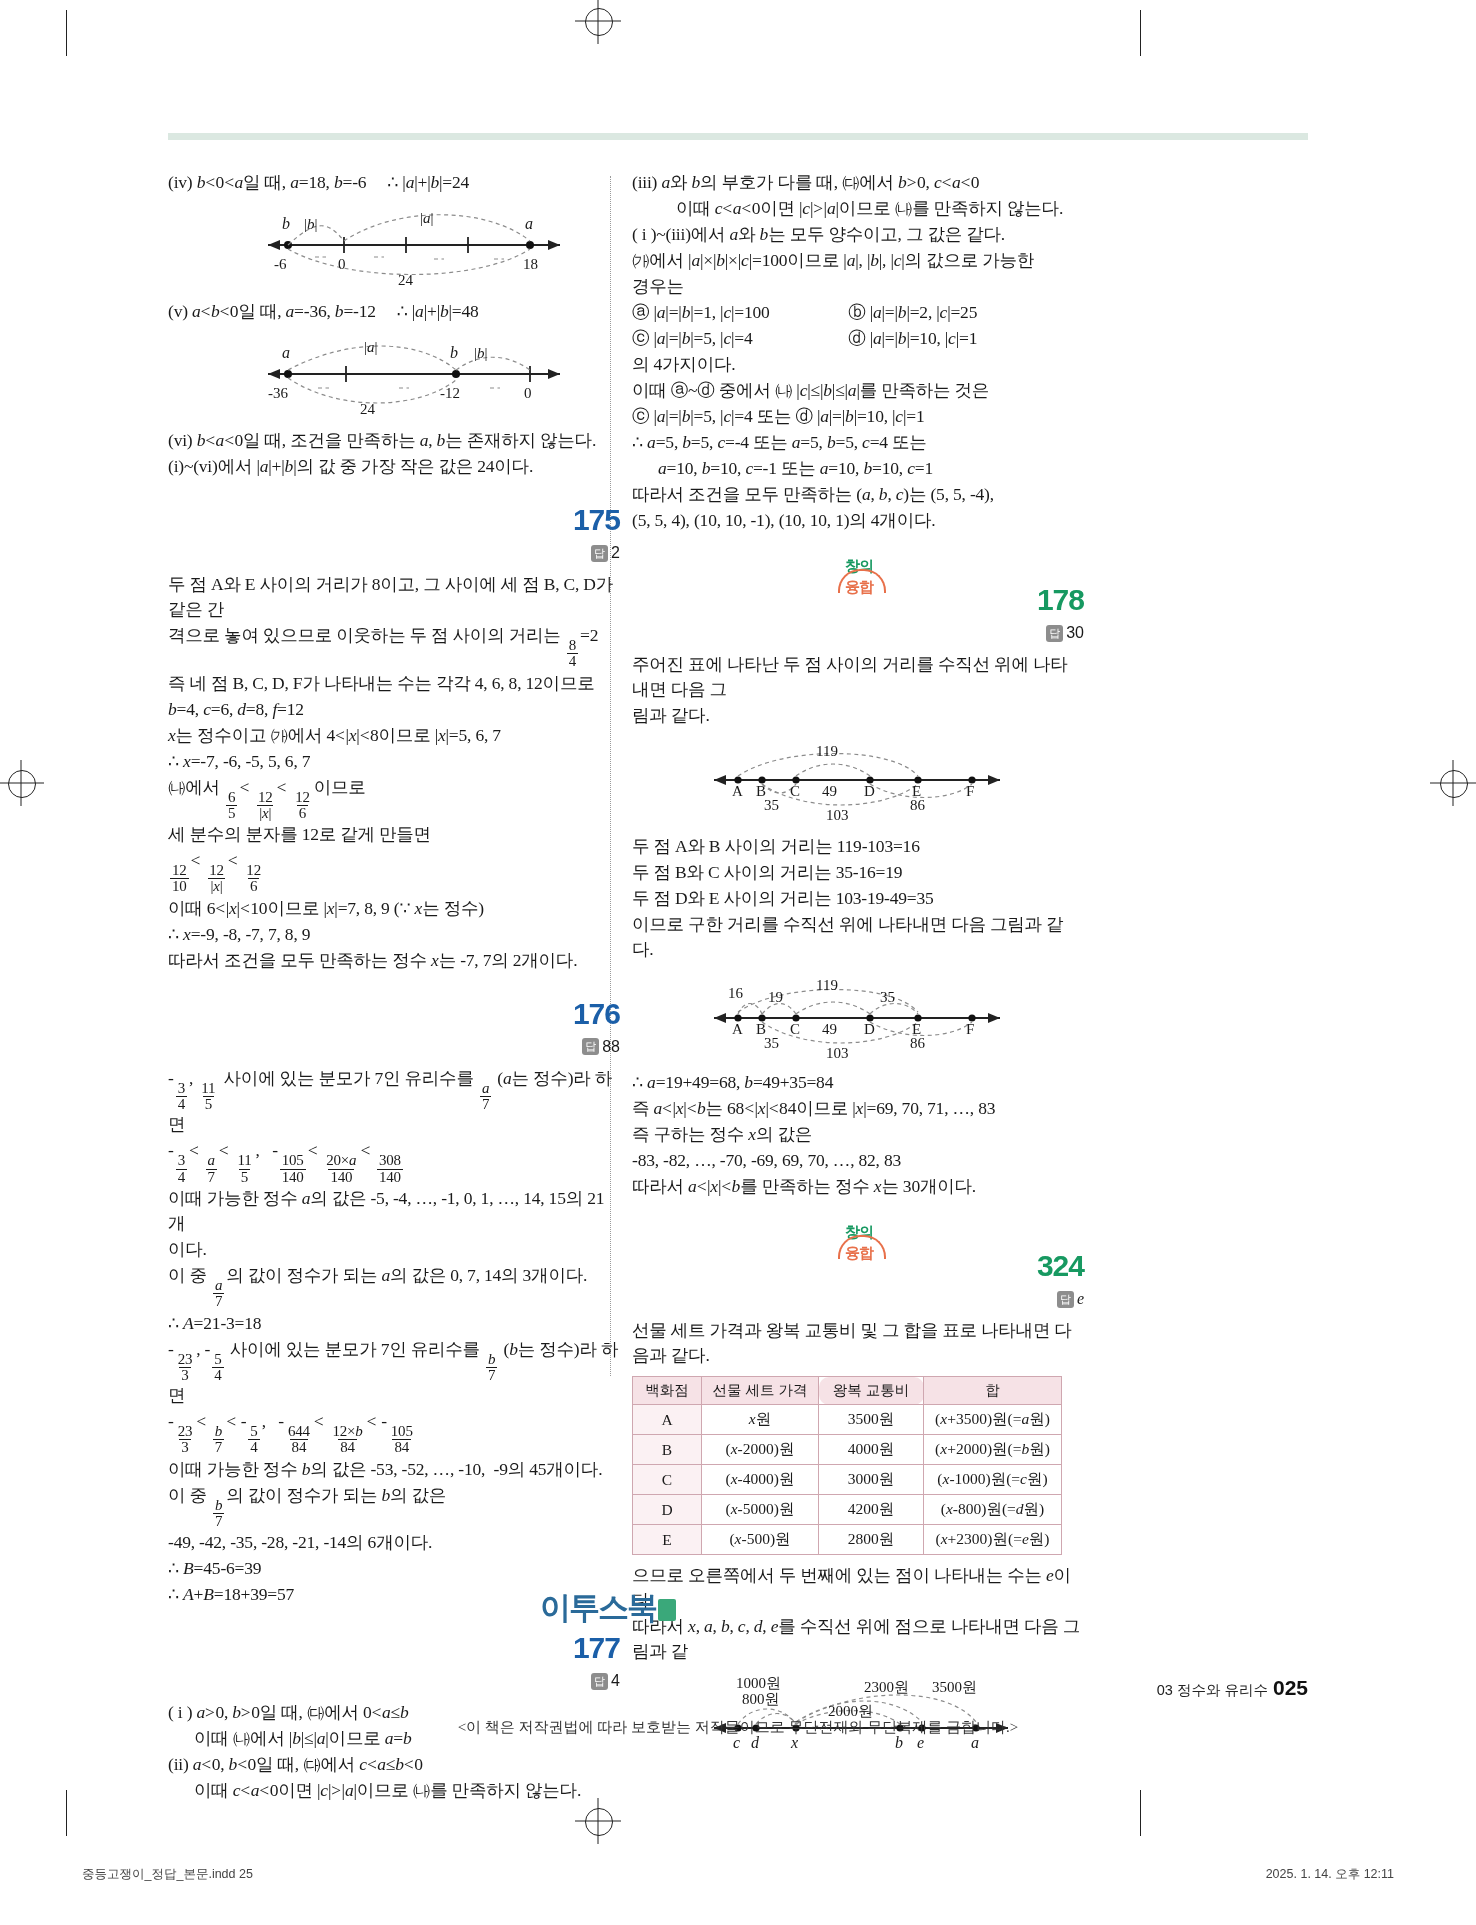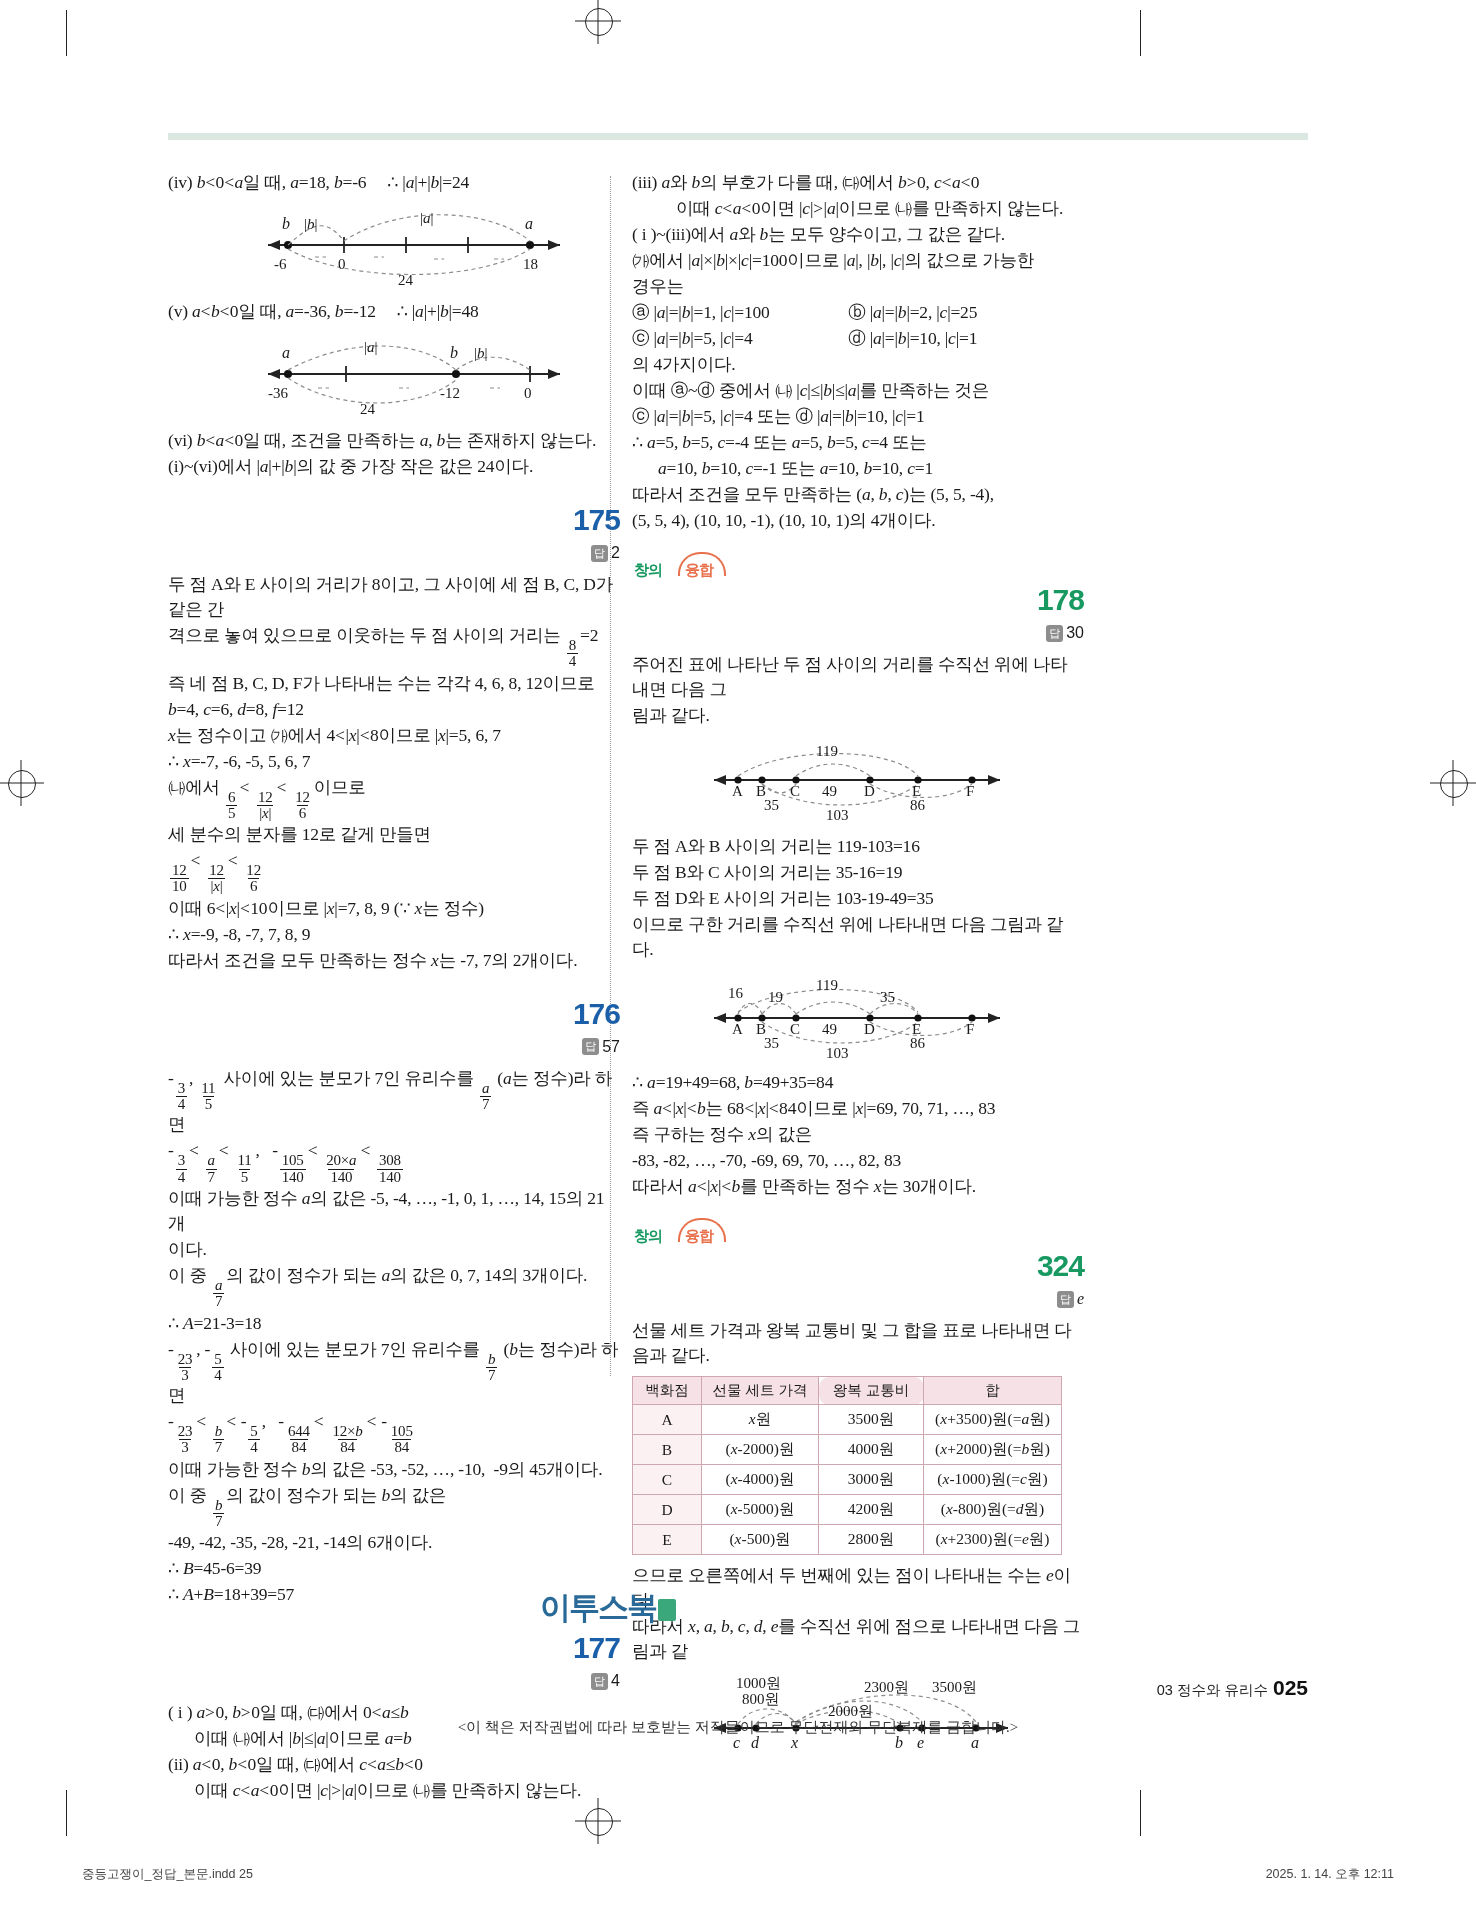--- a/index.html
+++ b/index.html
@@ -38,21 +38,21 @@
         font-size:30px;line-height:30px;color:#1b5fa8;letter-spacing:-1px;}
   .qnum.green{color:#179961;}
   .qdots{flex:1;border-bottom:2px dotted #b9b9b9;margin:0 8px 7px 10px;height:0;}
   .qans{display:flex;align-items:center;gap:3px;font-size:16px;
         font-family:"Liberation Sans",sans-serif;}
   .ansbox{display:inline-block;width:17px;height:17px;background:#8d8d8d;color:#fff;
           border-radius:3px;font-size:11px;line-height:17px;text-align:center;
           font-family:"Liberation Sans",sans-serif;}
 
   
-  .badge{display:flex;align-items:center;gap:19px;margin:24px 0 2px 2px;height:26px;}
+  .badge{display:flex;align-items:center;gap:2px;margin:24px 0 2px 2px;height:26px;flex-direction:column;}
   .badge .b1{color:#179961;font-weight:bold;font-size:15px;
              font-family:"Liberation Sans",sans-serif;letter-spacing:-1px;}
   .badge .b2{position:relative;color:#e8704a;font-weight:bold;font-size:15px;
              font-family:"Liberation Sans",sans-serif;letter-spacing:-1px;padding:0 4px;}
   .badge .arc{position:absolute;left:-3px;top:-9px;width:44px;height:22px;
               border:2px solid #e8704a;border-bottom:none;border-radius:22px 22px 0 0;}
 
   
   .fr{display:inline-flex;flex-direction:column;align-items:center;vertical-align:-8px;
       margin:0 2px;line-height:1.02;font-size:14.5px;}
@@ -239,21 +239,21 @@
         </span></p>
     <p>이때 6<span class="op">&lt;</span>|<i>x</i>|<span class="op">&lt;</span>10이므로 |<i>x</i>|=7, 8, 9 (∵ <i>x</i>는 정수)</p>
     <p>∴ <i>x</i>=-9, -8, -7, 7, 8, 9</p>
     <p>따라서 조건을 모두 만족하는 정수 <i>x</i>는 -7, 7의 2개이다.</p>
 
     <div class="qhead">
       <span class="qnum">176</span>
       <span class="qdots"></span>
       <span class="qans">
         <span class="ansbox">답</span>
-        <span>57</span>
+        <span>88</span>
       </span>
     </div>
 
     <p>
       -<span class="fr frb">
           <span class="n">3</span>
           <span class="d">4</span>
         </span>,
       <span class="fr frb">
           <span class="n">11</span>

